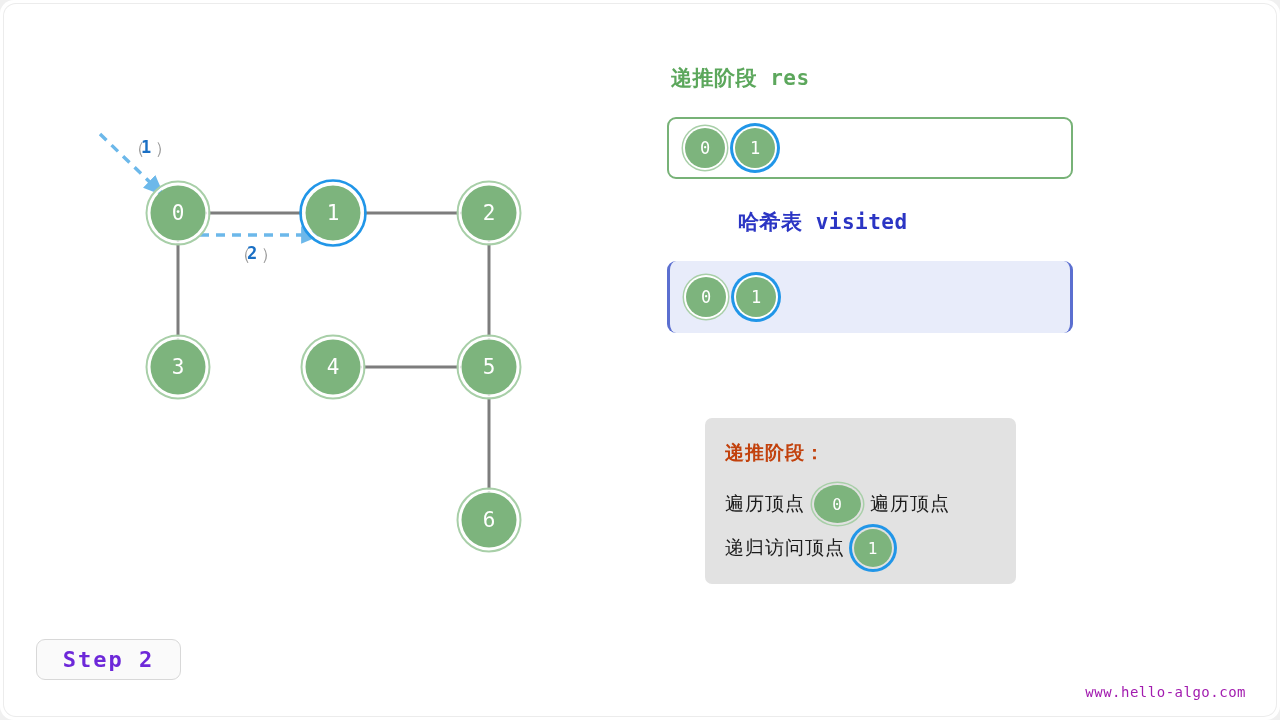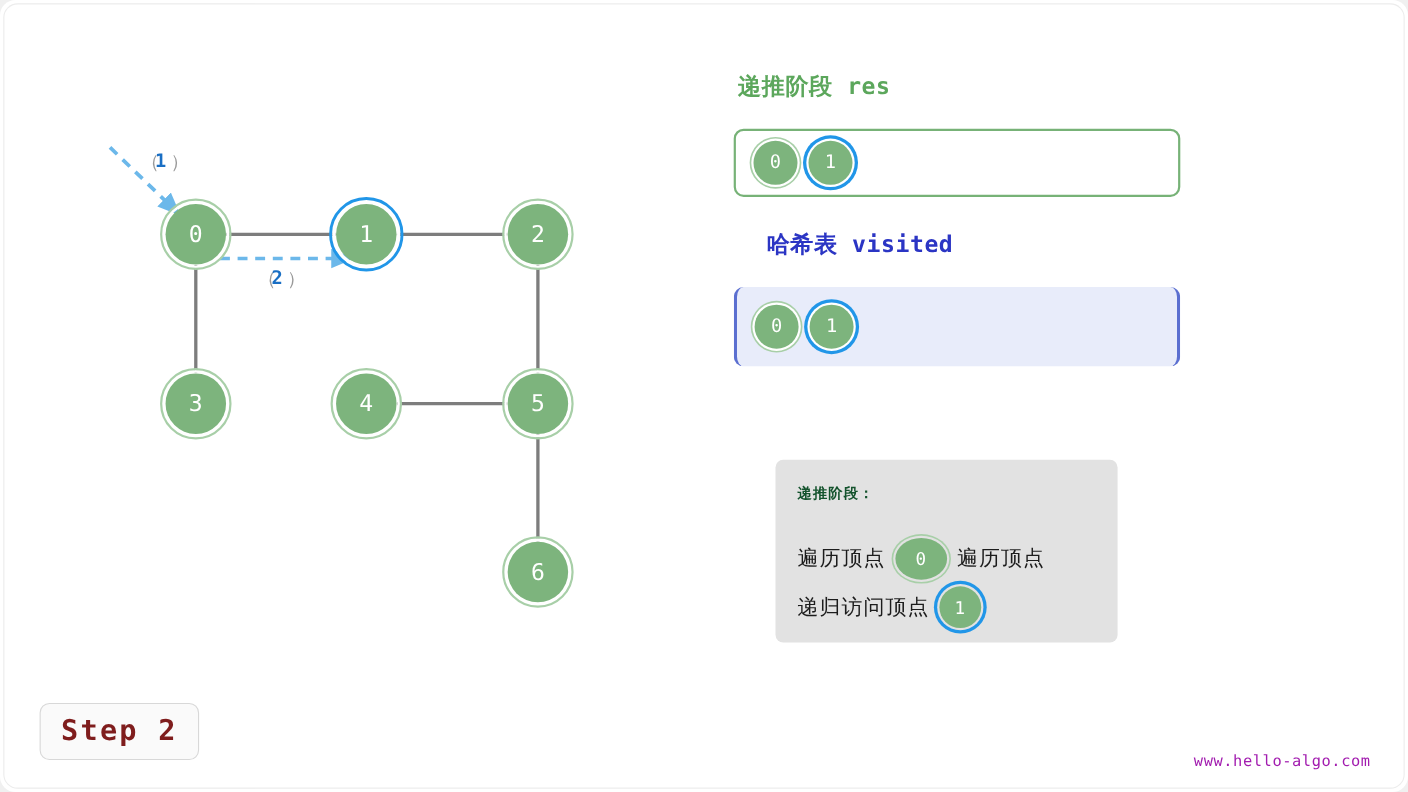--- a/index.html
+++ b/index.html
@@ -29,21 +29,21 @@
 
   .panel-title {
     position: absolute;
     font-family: "DejaVu Sans Mono", "Liberation Mono", monospace;
     font-weight: bold;
     font-size: 21px;
     letter-spacing: 0.5px;
     white-space: nowrap;
   }
   #res-title { left: 671px; top: 64px; color: #5ca75c; }
-  #visited-title { left: 666px; top: 208px; color: #2b35c4; padding-left: 31px; }
+  #visited-title { left: 707px; top: 208px; color: #2b35c4; padding-left: 31px; }
 
   .arr-box {
     position: absolute;
     display: flex;
     align-items: center;
     padding-left: 16px;
     gap: 10px;
   }
   #res-box {
     left: 667px; top: 117px; width: 406px; height: 62px;
@@ -80,23 +80,23 @@
 
   #info-box {
     position: absolute;
     left: 705px; top: 418px;
     width: 311px; height: 166px;
     background: #e2e2e2;
     border-radius: 7px;
     padding: 22px 0 0 20px;
   }
   #info-head {
-    font-size: 13px; font-weight: bold; color: #14532d;
+    font-size: 19px; font-weight: bold; color: #c2410c;
     letter-spacing: 1px;
-    margin-bottom: 28px;
+    margin-bottom: 16px;
   }
   .info-line {
     display: flex; align-items: center;
     font-size: 19px; color: #1c1c1c;
     letter-spacing: 1px;
     height: 44px;
   }
   .info-line .txt { white-space: nowrap; }
   .ellipse-chip {
     width: 47px; height: 38px;
@@ -119,30 +119,30 @@
     font-family: "DejaVu Sans Mono", "Liberation Mono", monospace;
     font-size: 16px;
     margin: 0 9px;
     box-shadow: 0 0 0 2px #e2e2e2, 0 0 0 5px #2196e8;
     flex: 0 0 auto;
   }
 
   #step-badge {
     position: absolute;
     left: 36px; top: 639px;
-    width: 145px; height: 52px;
+    width: 145px; height: 41px;
     border: 1px solid #d8d8d8;
     border-radius: 9px;
     background: #fafafa;
     display: flex; align-items: center; justify-content: center;
     font-family: "DejaVu Sans Mono", "Liberation Mono", monospace;
     font-weight: bold;
-    font-size: 26px;
+    font-size: 22px;
     letter-spacing: 2px;
-    color: #7f1d1d;
+    color: #6d28d9;
   }
   #watermark {
     position: absolute;
     right: 34px; bottom: 20px;
     font-family: "DejaVu Sans Mono", "Liberation Mono", monospace;
     font-size: 14px;
     color: #a21caf;
     letter-spacing: 0.5px;
   }
 </style>

